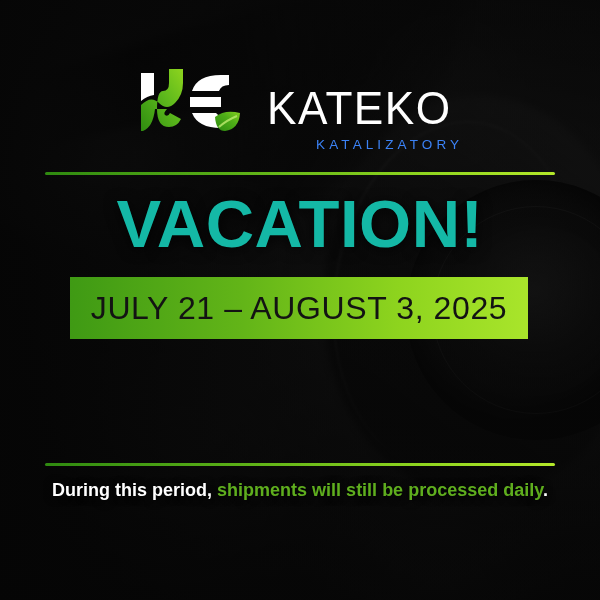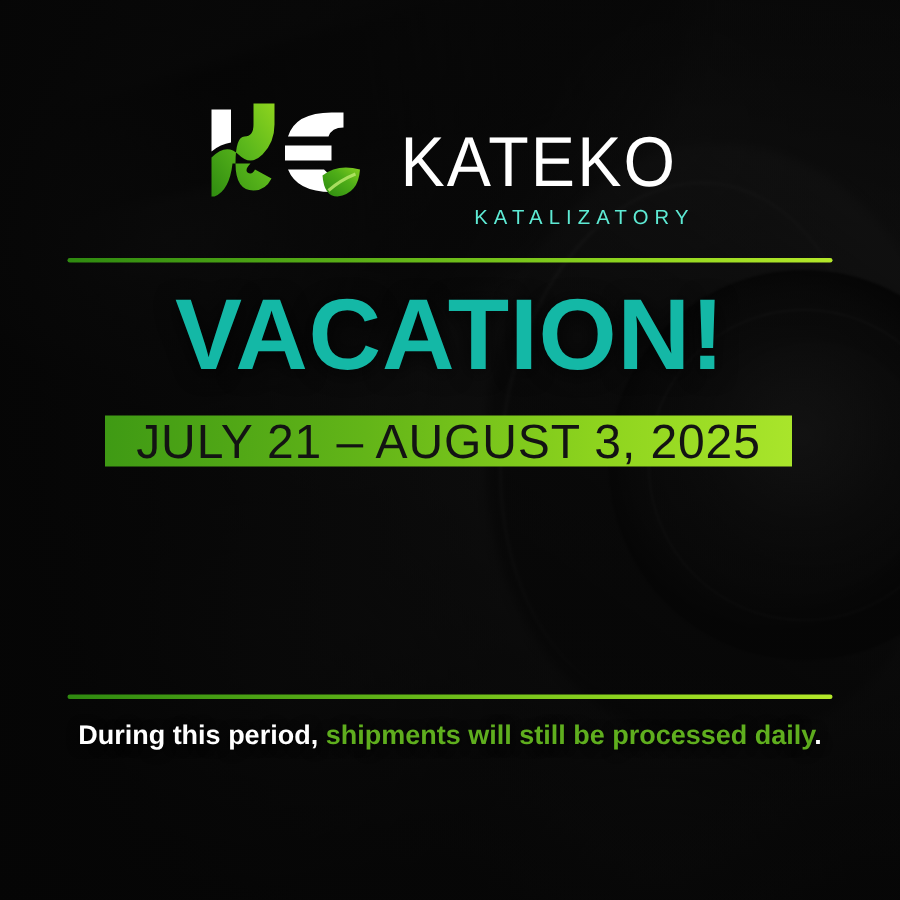--- a/index.html
+++ b/index.html
@@ -113,41 +113,41 @@
     display:flex;align-items:center;justify-content:center;gap:22px;
   }
   .logo-mark{width:108px;height:74px;display:block;flex:0 0 auto;}
   .logo-words{display:flex;flex-direction:column;align-items:flex-end;line-height:1;margin-top:32px;}
   .logo-name{
     color:#fff;font-size:47px;letter-spacing:1.5px;font-weight:400;
     font-family:"Liberation Sans","DejaVu Sans",sans-serif;
     transform:scaleX(.94);transform-origin:left center;
   }
   .logo-sub{
-    color:#5eead4;font-size:13.5px;letter-spacing:4.1px;margin-top:7px;font-weight:400;
+    color:#3b82f6;font-size:13.5px;letter-spacing:4.1px;margin-top:7px;font-weight:400;
   }
 
   
   .rule{
     position:absolute;left:45px;right:45px;height:3px;border-radius:2px;
     background:linear-gradient(90deg,#2f8a10 0%,#58ad16 36%,#8fd51f 74%,#b4e82a 100%);
   }
   .rule.top{top:172px;}
   .rule.bottom{top:463px;}
 
   
   .headline{
     position:absolute;top:190px;left:0;right:0;text-align:center;
     color:#14b8a6;font-size:67px;font-weight:bold;letter-spacing:.5px;line-height:1;
     text-shadow:0 2px 14px rgba(0,0,0,.8);
   }
 
   
   .banner{
-    position:absolute;top:277px;left:70px;width:458px;height:34px;
+    position:absolute;top:277px;left:70px;width:458px;height:62px;
     background:linear-gradient(90deg,#3f9a14 0%,#63b518 38%,#8ed41e 72%,#a9e52b 100%);
     display:flex;align-items:center;justify-content:center;
   }
   .banner-text{
     color:#131313;font-size:32px;letter-spacing:.6px;font-weight:400;white-space:nowrap;
   }
 
   
   .body-copy{
     position:absolute;top:347px;left:30px;right:30px;

